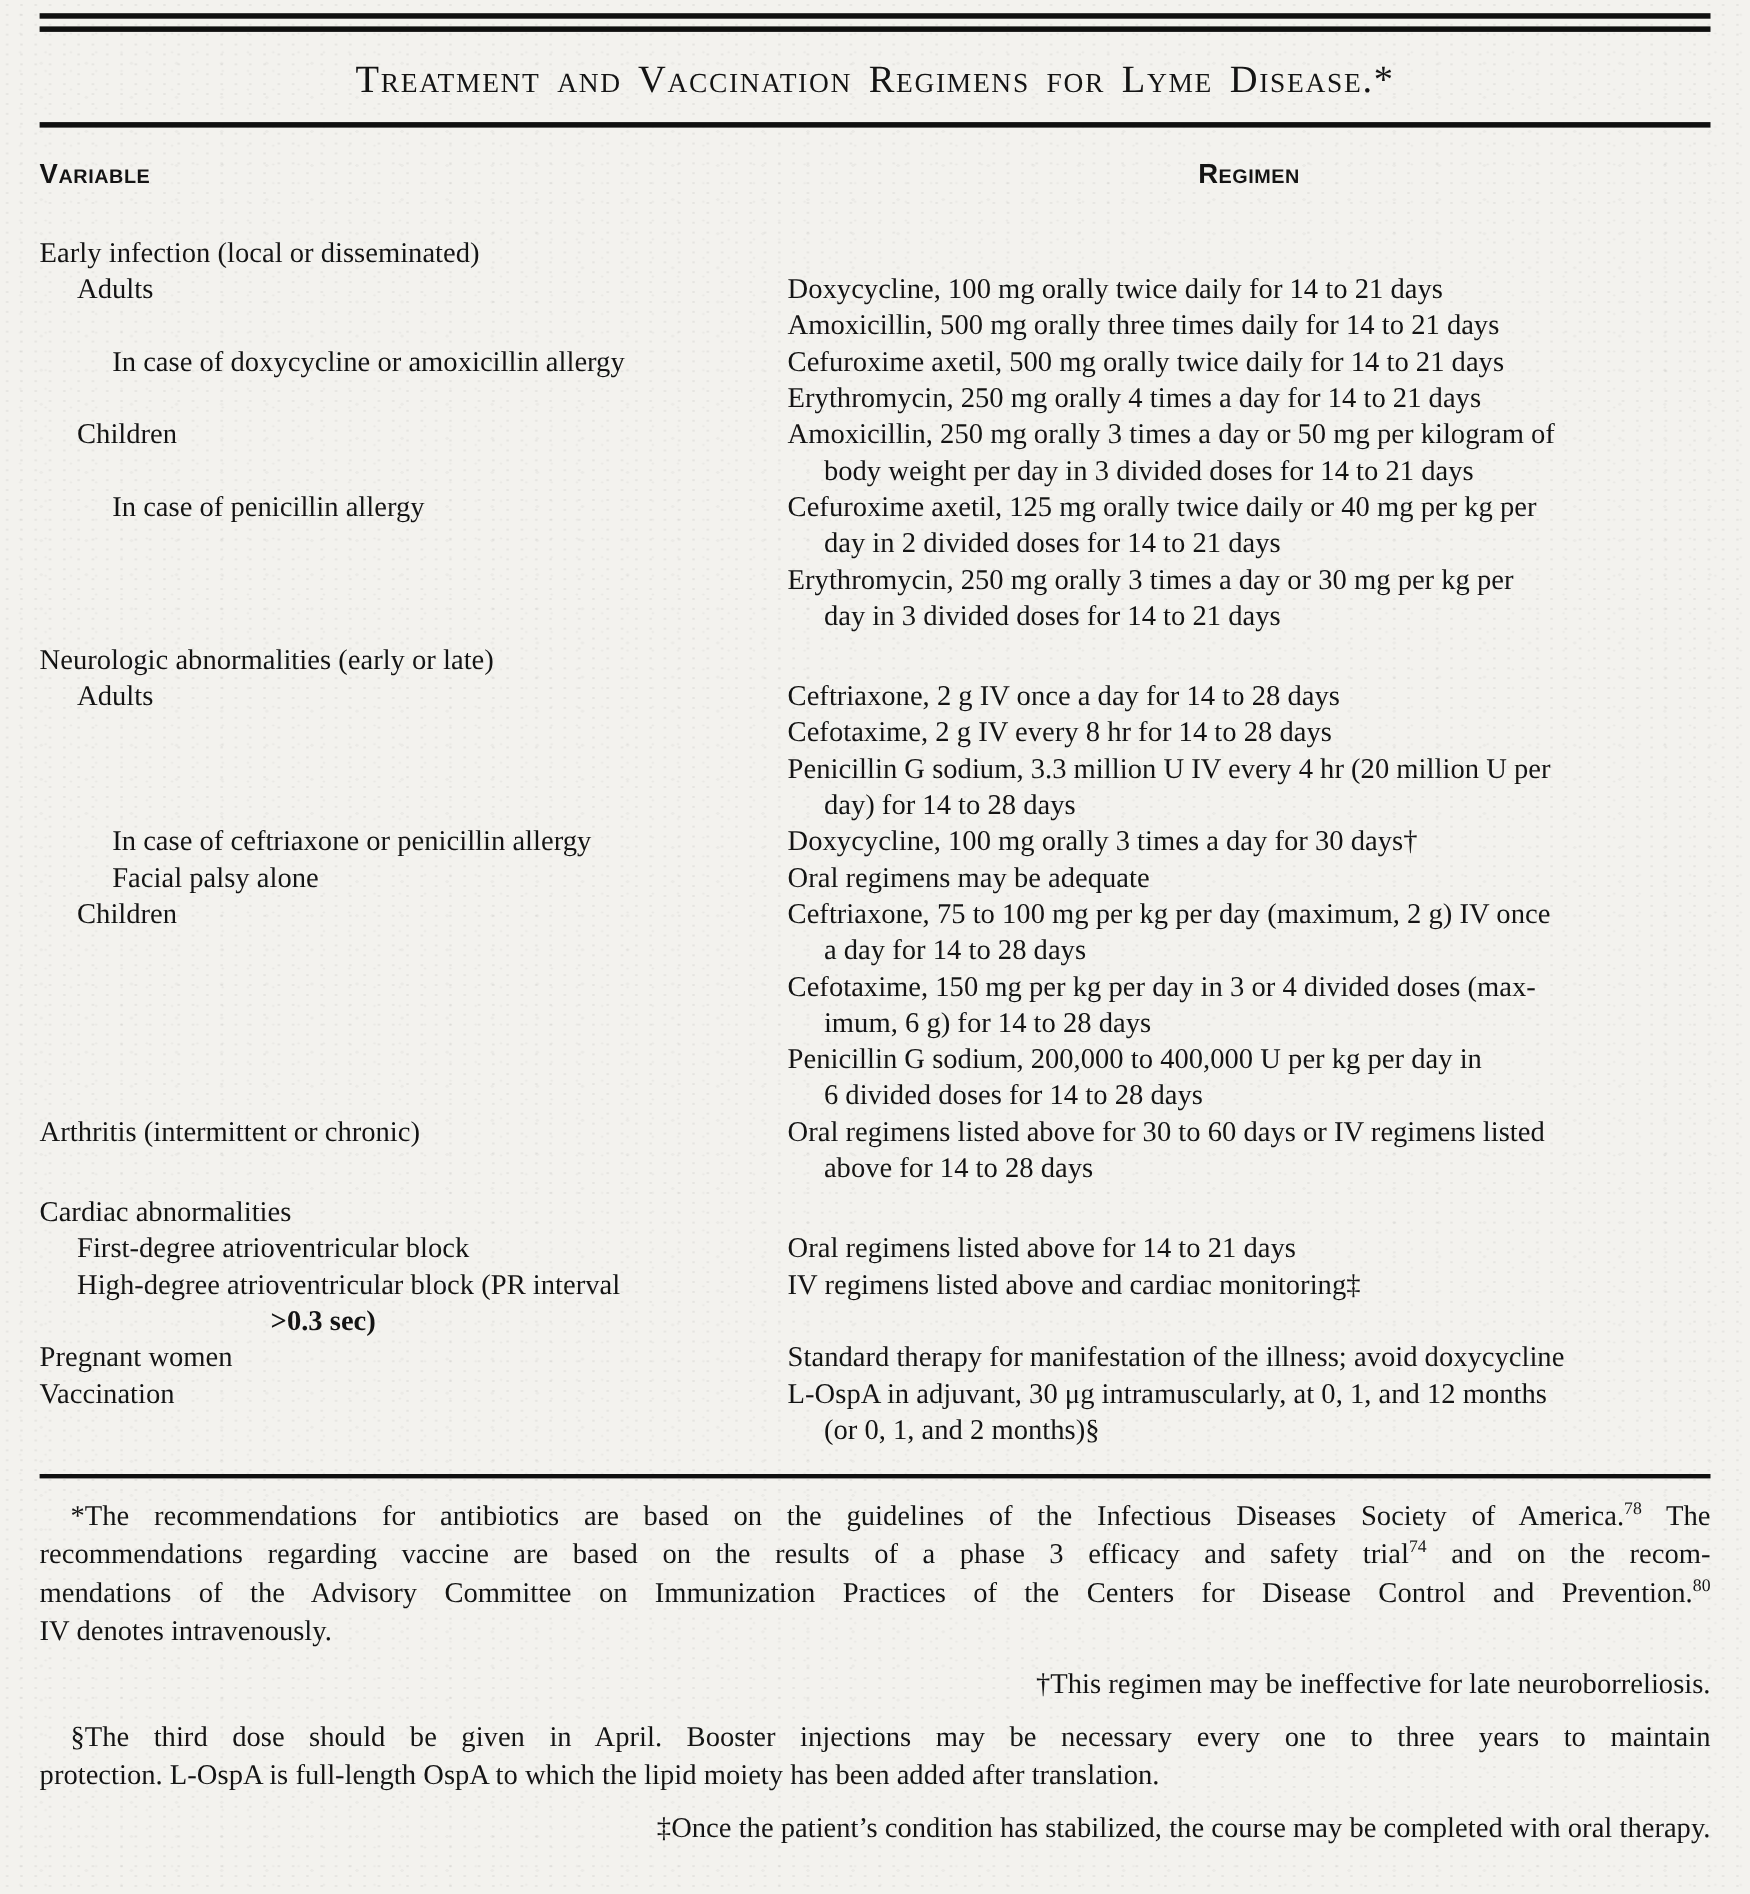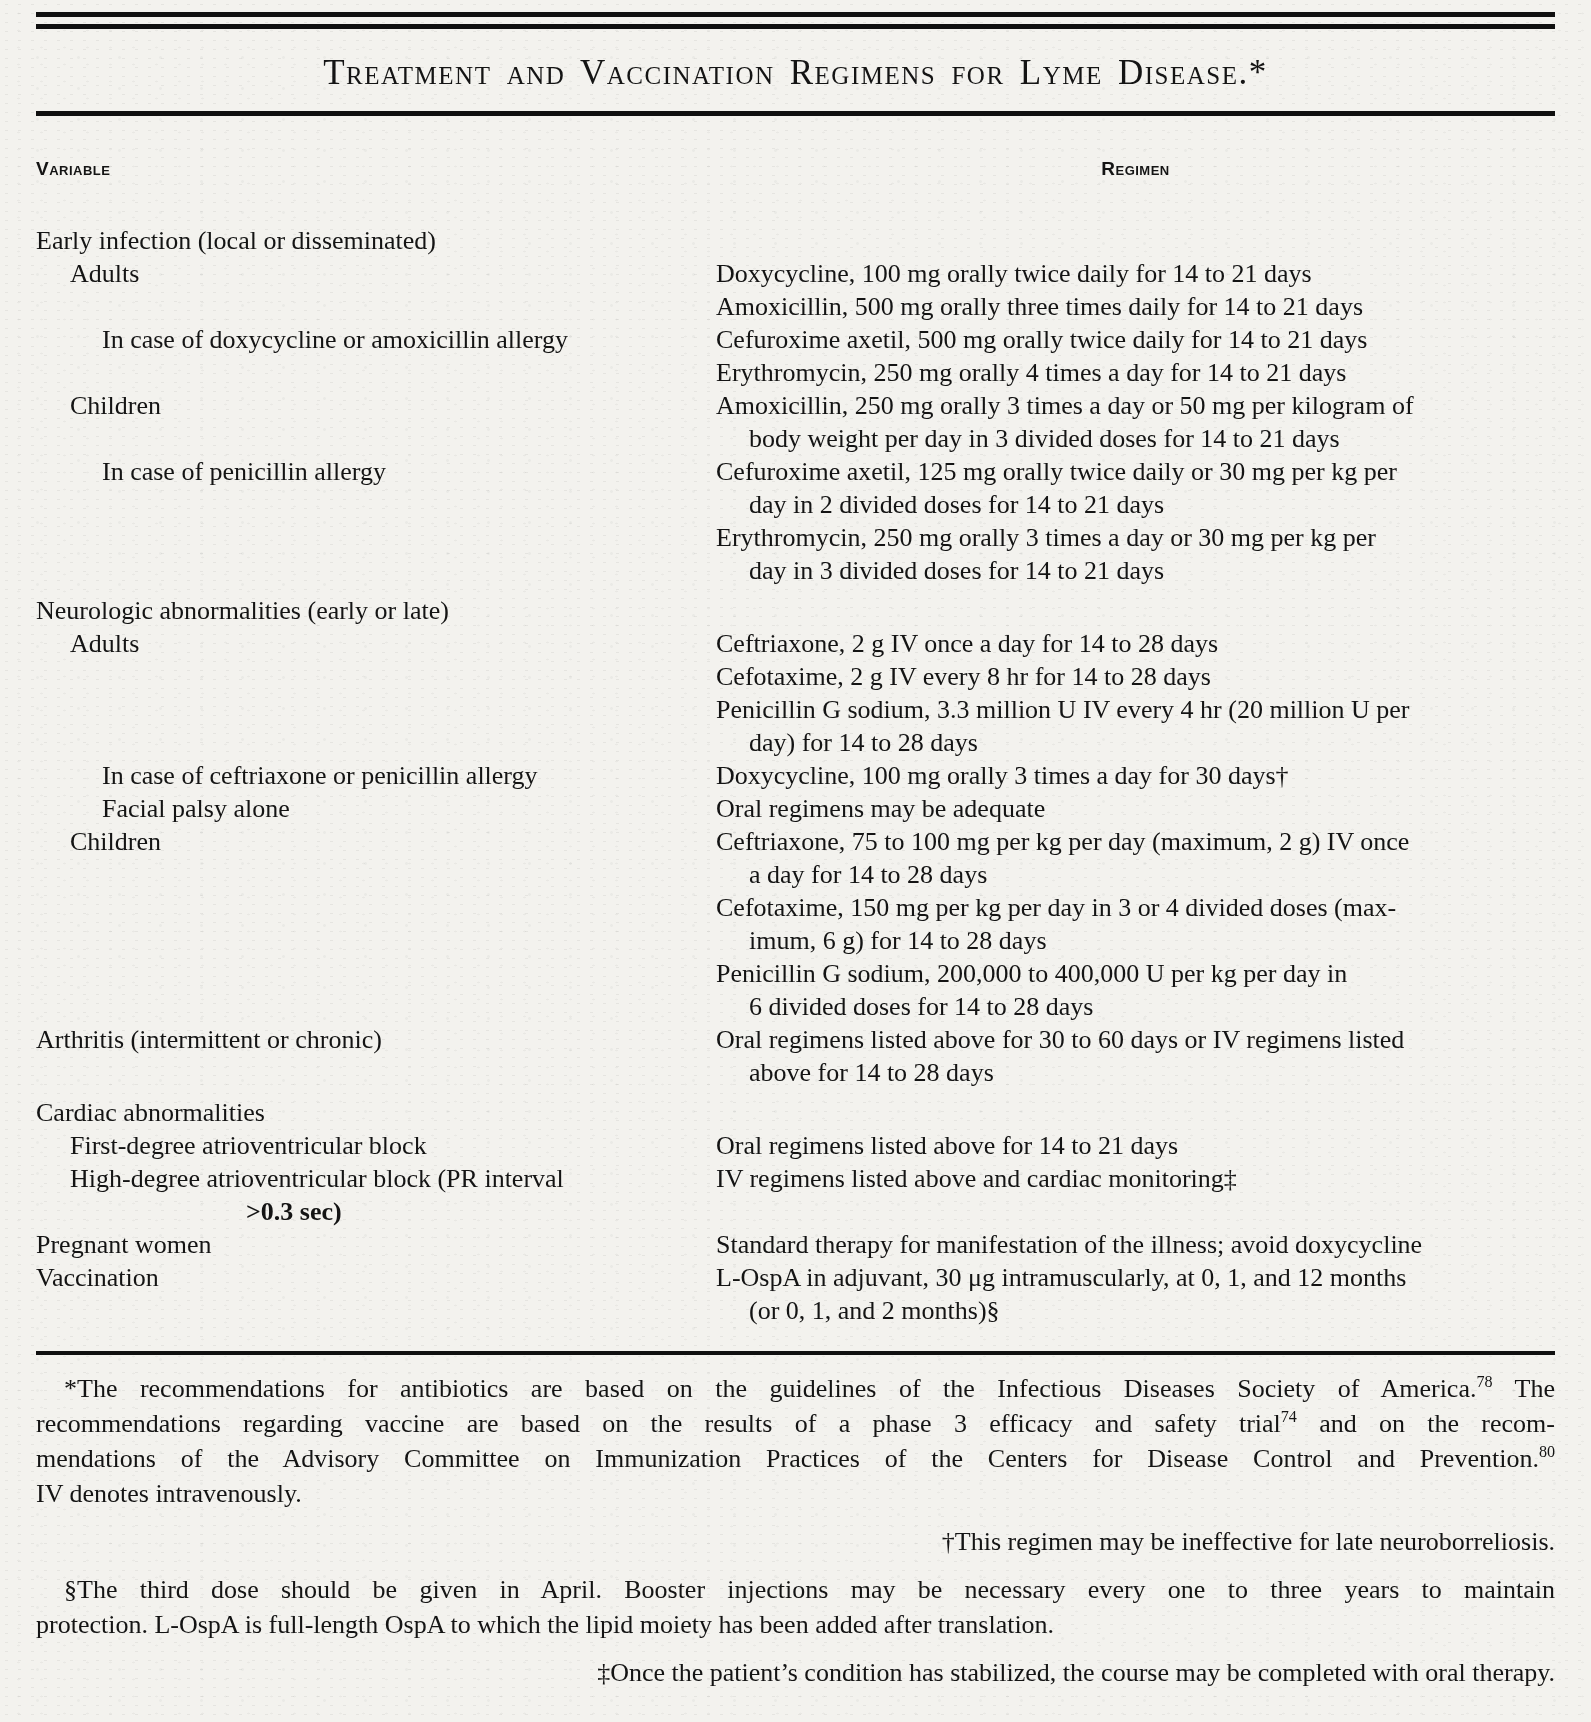--- a/index.html
+++ b/index.html
@@ -21,24 +21,24 @@
   .hrule { height: 5px; background: #101010; }
   .rule-pair .hrule + .hrule { margin-top: 7px; }
   .title {
     margin: 20px 0 0; text-align: center;
     font-variant-caps: small-caps; font-weight: 400;
     font-size: 35px; line-height: 48px;
     letter-spacing: 1.5px; word-spacing: 5px;
   }
   .under-title { margin-top: 14px; }
   .col-headers {
-    margin-top: 40px; display: grid; grid-template-columns: 680px 1fr;
+    margin-top: 29px; display: grid; grid-template-columns: 680px 1fr;
     font-family: "Liberation Sans", "DejaVu Sans", sans-serif;
     font-weight: 700; font-variant-caps: small-caps;
-    font-size: 19px; line-height: 26px; letter-spacing: 0.5px;
+    font-size: 25px; line-height: 26px; letter-spacing: 0.5px;
   }
   .hdr-cell { text-align: center; }
   .tbody { margin-top: 42px; font-size: 26px; line-height: 33px; }
   .row { display: grid; grid-template-columns: 680px 1fr; align-items: start; }
   .row.gap-before { margin-top: 7px; }
   .indent-0 { padding-left: 0; }
   .indent-1 { padding-left: 34px; }
   .indent-2 { padding-left: 66px; }
   .lbl-line, .reg-line, .fn-line { white-space: nowrap; }
   .lbl-line.cont { padding-left: 176px; font-weight: bold; }
@@ -103,21 +103,21 @@
     <div class="regimens">
           <div class="reg-line">Amoxicillin, 250 mg orally 3 times a day or 50 mg per kilogram of</div>
           <div class="reg-line cont">body weight per day in 3 divided doses for 14 to 21 days</div>
         </div>
   </div>
       <div class="row">
     <div class="label indent-2">
           <div class="lbl-line">In case of penicillin allergy</div>
         </div>
     <div class="regimens">
-          <div class="reg-line">Cefuroxime axetil, 125 mg orally twice daily or 30 mg per kg per</div>
+          <div class="reg-line">Cefuroxime axetil, 125 mg orally twice daily or 40 mg per kg per</div>
           <div class="reg-line cont">day in 2 divided doses for 14 to 21 days</div>
           <div class="reg-line">Erythromycin, 250 mg orally 3 times a day or 30 mg per kg per</div>
           <div class="reg-line cont">day in 3 divided doses for 14 to 21 days</div>
         </div>
   </div>
       <div class="row gap-before section-row">
     <div class="label indent-0">
           <div class="lbl-line">Neurologic abnormalities (early or late)</div>
         </div>
     <div class="regimens"></div>

